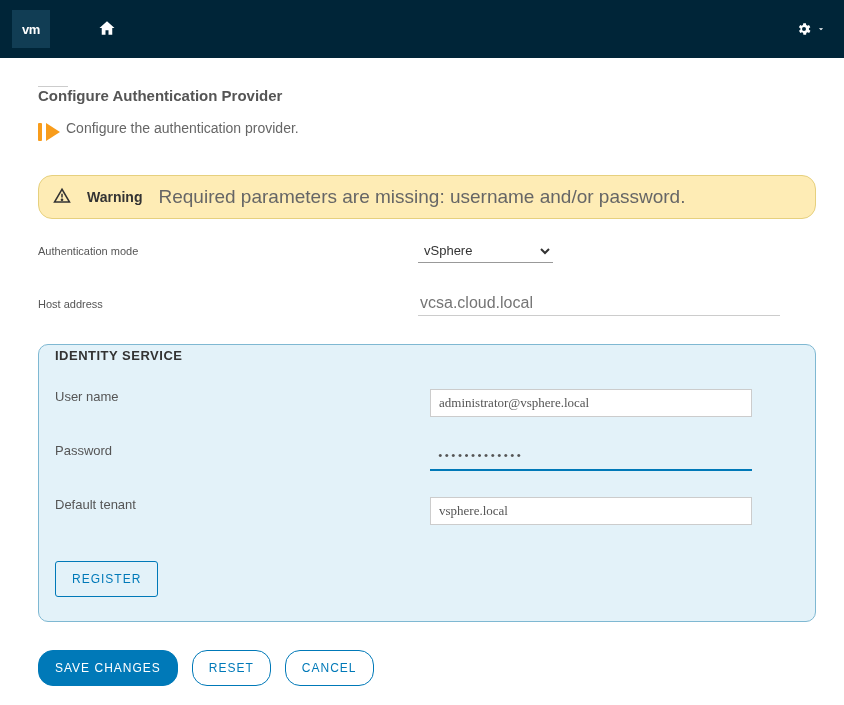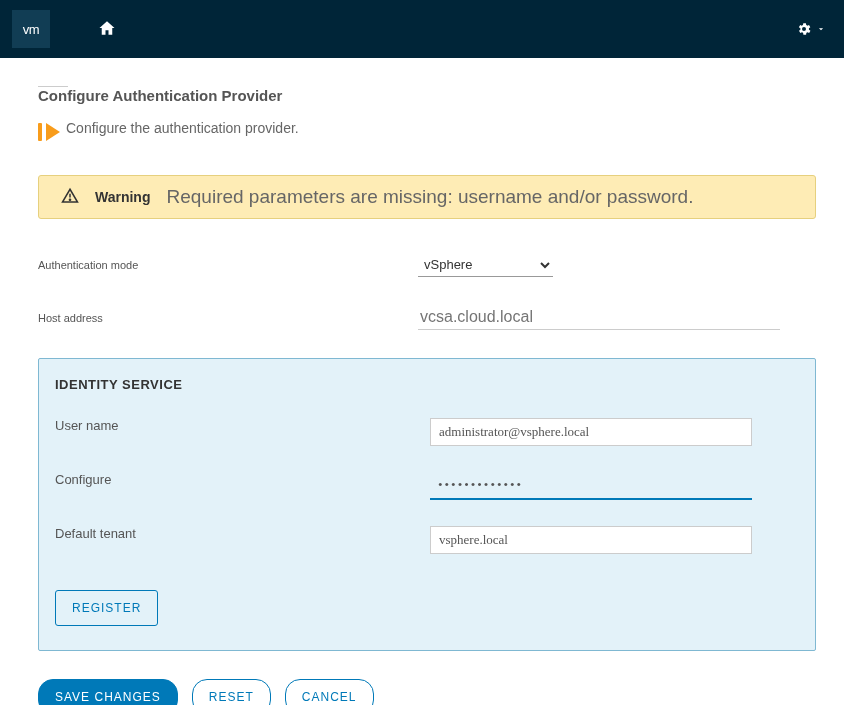--- a/index.html
+++ b/index.html
@@ -21,21 +21,21 @@
       position: relative;
     }
     .vm-logo {
       width: 38px;
       height: 38px;
       background: #113d54;
       display: flex;
       align-items: center;
       justify-content: center;
       color: #fff;
-      font-weight: normal;
+      font-weight: bold;
       font-size: 13px;
       letter-spacing: -0.5px;
     }
     .home-btn {
       margin-left: 48px;
       color: #fff;
       cursor: pointer;
     }
     .gear-btn {
       position: absolute;
@@ -94,26 +94,26 @@
     .arrow-icon {
       color: #f89c1b;
     }
     .subtitle-text {
       color: #666;
       font-size: 14px;
     }
     .alert-warning {
       background: #feecb5;
       border: 1px solid #e6d07e;
-      border-radius: 3px;
-      padding: 10px 22px;
+      border-radius: 14px;
+      padding: 10px 14px;
       display: flex;
       align-items: center;
       gap: 16px;
-      margin-bottom: 34px;
+      margin-bottom: 20px;
     }
     .alert-warning .warn-icon { color: #333; }
     .alert-warning .warn-title { font-weight: 600; font-size: 14px; color: #333; }
     .alert-warning .warn-msg { font-size: 19px; color: #666; }
     .form-row {
       display: flex;
       align-items: center;
       margin-bottom: 28px;
     }
     .form-label {
@@ -136,22 +136,22 @@
       border: none;
       border-bottom: 1px solid #ccc;
       background: transparent;
       font-size: 16px;
       padding: 3px 2px;
       color: #aaa;
     }
     .identity-box {
       border: 1px solid #7fb8d2;
       background: #e3f2f9;
-      border-radius: 2px;
-      padding: 18px 16px 24px 16px;
+      border-radius: 10px;
+      padding: 3px 16px 24px 16px;
       margin-bottom: 28px;
     }
     .identity-title {
       font-size: 13px;
       font-weight: 700;
       letter-spacing: 0.5px;
       color: #333;
       margin-bottom: 26px;
     }
     .identity-row {
@@ -277,21 +277,21 @@
 
     <div class="identity-box">
       <div class="identity-title">IDENTITY SERVICE</div>
 
       <div class="identity-row">
         <div class="identity-label">User name</div>
         <input type="text" class="id-input" value="administrator@vsphere.local" style="">
       </div>
 
       <div class="identity-row">
-        <div class="identity-label">Configure</div>
+        <div class="identity-label">Password</div>
         <input type="text" class="id-input password" value="•••••••••••••" style="">
       </div>
 
       <div class="identity-row">
         <div class="identity-label">Default tenant</div>
         <input type="text" class="id-input" value="vsphere.local" style="">
       </div>
 
       <button class="register-btn">REGISTER</button>
     </div>

